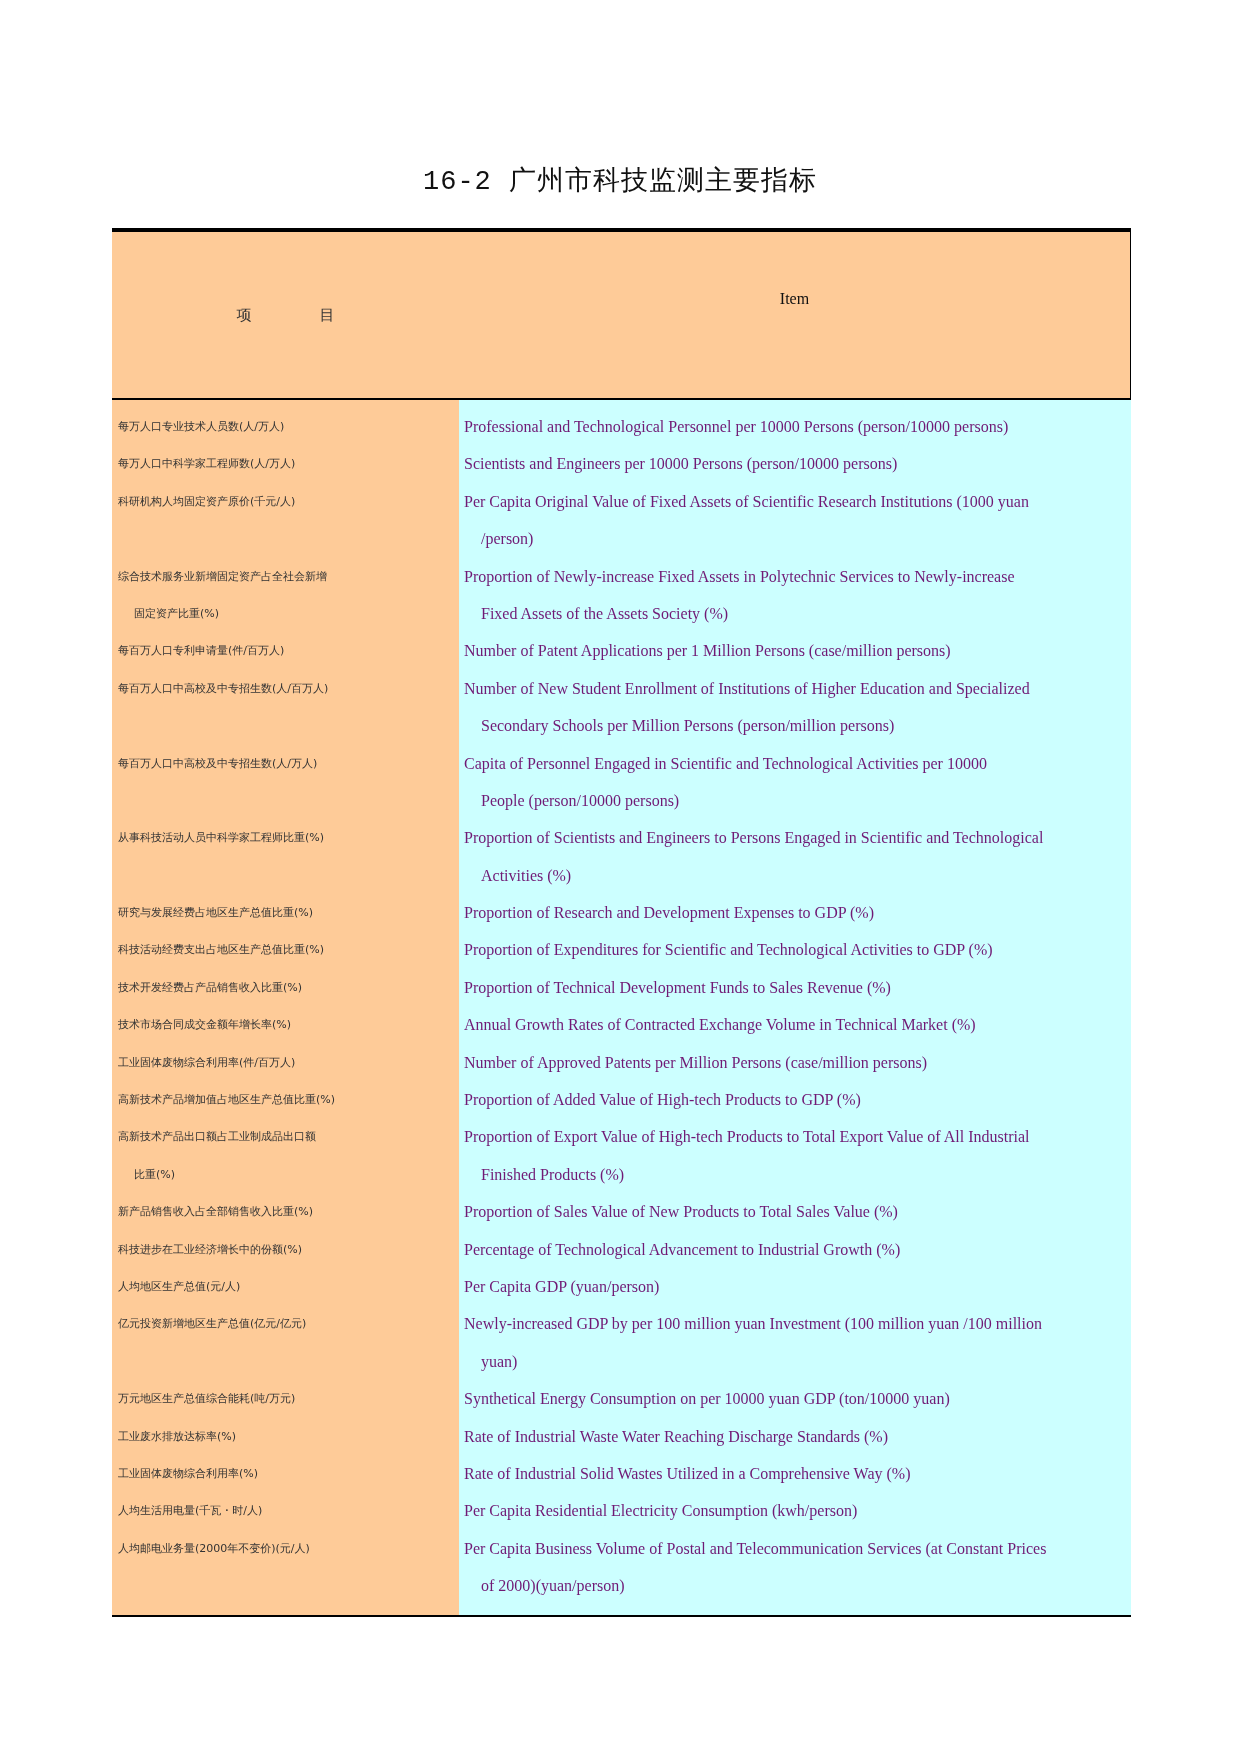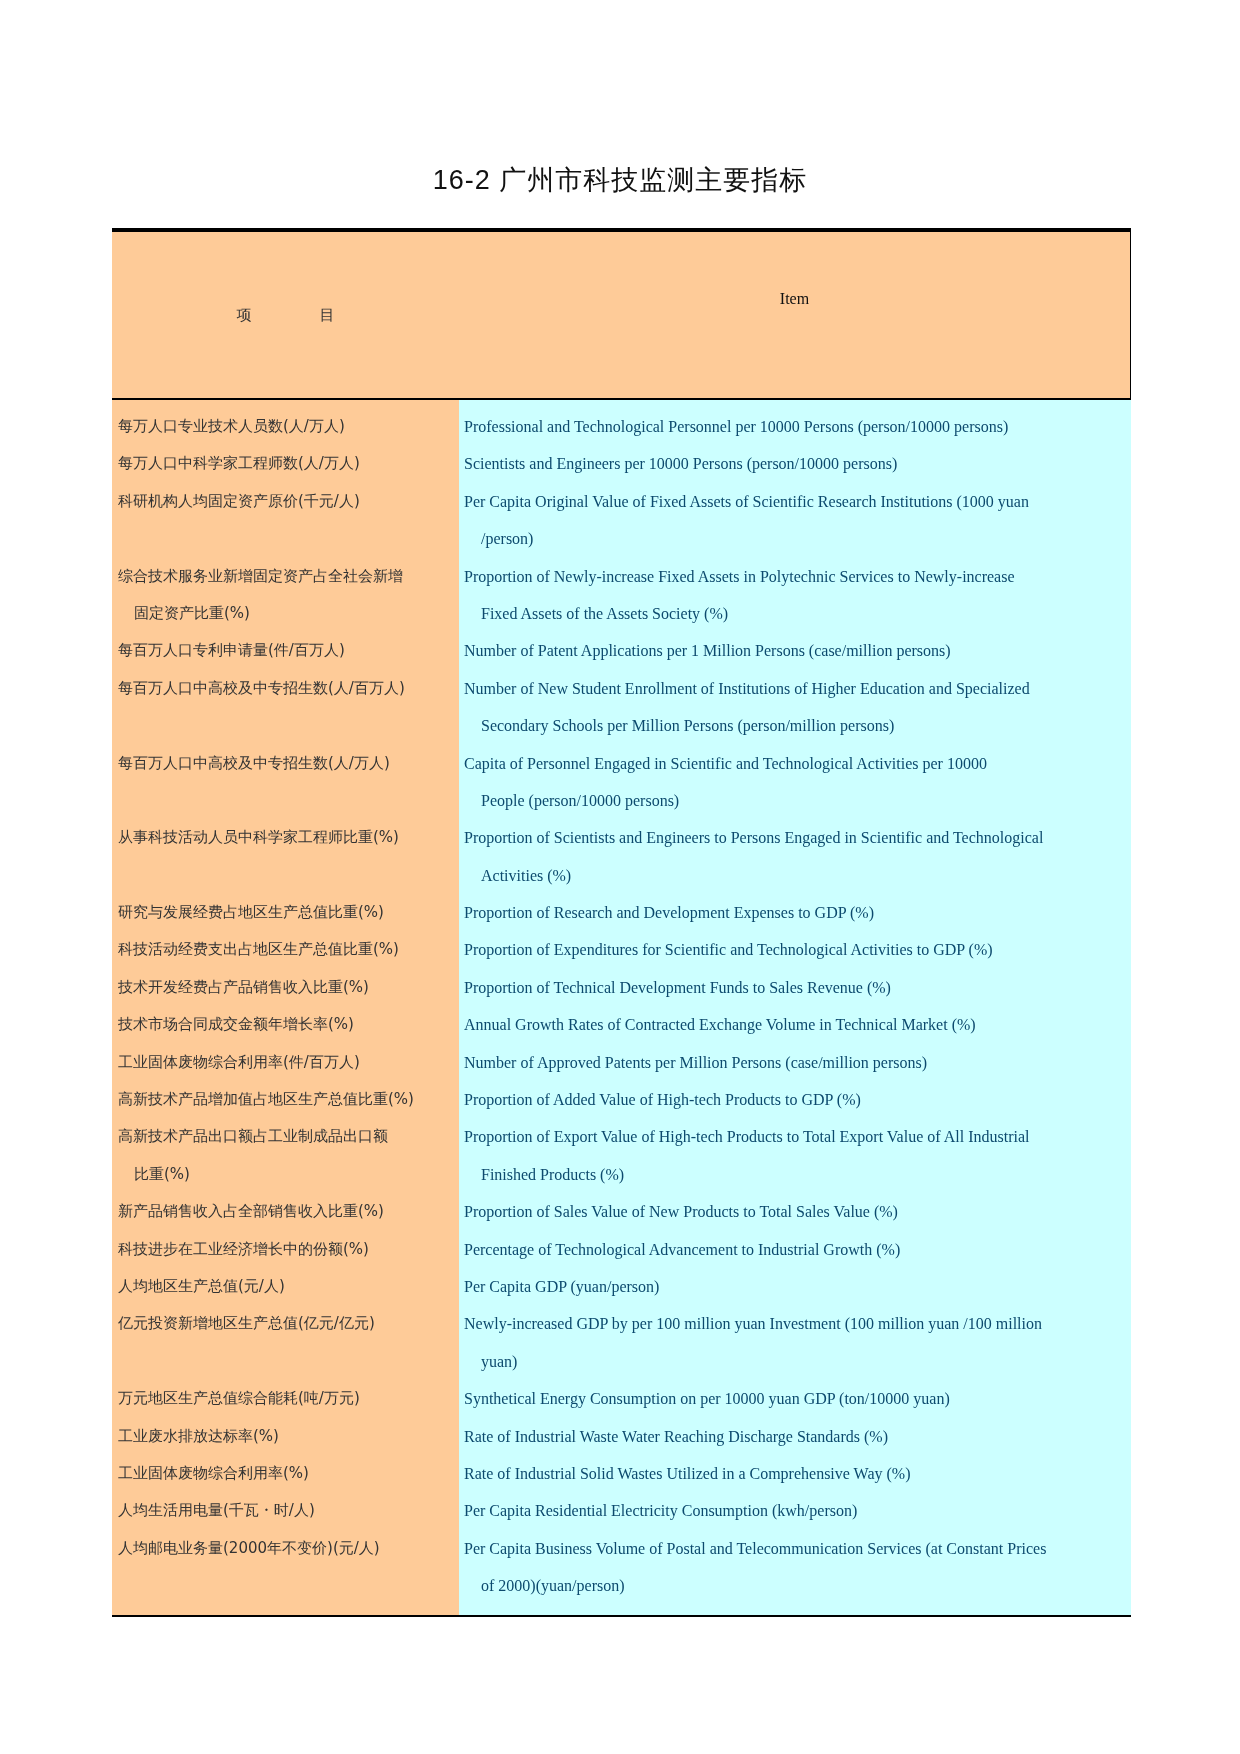--- a/index.html
+++ b/index.html
@@ -1,34 +1,34 @@
 <!DOCTYPE html>
 <html><head>
 <meta charset="utf-8">
 <style>
   html, body { margin:0; padding:0; background:#ffffff; }
   body { width:1240px; height:1754px; position:relative; overflow:hidden;
          font-family:"Liberation Serif","DejaVu Serif",serif; color:#111; }
   .title { position:absolute; left:0; width:1240px; top:162px; text-align:center;
-           font-family:Liberation Sans, sans-serif; font-size:27px; letter-spacing:1px; color:#111; }
+           font-family:Liberation Mono, monospace; font-size:27px; letter-spacing:1px; color:#111; }
   .table { position:absolute; left:112px; top:228px; width:1019px; }
   .thead { height:166px; background:#fecb98; border-top:4px solid #000; border-bottom:2px solid #000;
            border-right:1px solid #000; position:relative; }
   .th-cn { position:absolute; left:0; width:347px; top:0; height:166px; display:flex; align-items:center; justify-content:center;
            font-family:"DejaVu Sans","Liberation Sans",sans-serif; font-size:15px; color:#333; word-spacing:0; }
   .th-cn span { display:inline-block; }
   .th-cn .gap { width:68px; }
   .th-en { position:absolute; left:347px; right:0; top:0; height:134px; display:flex; align-items:center; justify-content:center;
            font-size:16px; color:#111; }
   .tbody { display:flex; border-bottom:2px solid #000; }
   .col-cn { width:347px; background:#fecb98; padding-top:8px; padding-bottom:10px; }
   .col-en { flex:1; background:#ccffff; padding-top:8px; padding-bottom:10px; }
   .line { height:37.4px; line-height:37.4px; white-space:nowrap; }
-  .col-cn .line { padding-left:6px; font-family:"DejaVu Sans","Liberation Sans",sans-serif; font-size:15px; color:#333; }
-  .col-en .line { padding-left:5px; font-size:16px; color:#0c4a6e; }
+  .col-cn .line { padding-left:6px; font-family:"DejaVu Sans","Liberation Sans",sans-serif; font-size:11px; color:#333; }
+  .col-en .line { padding-left:5px; font-size:16px; color:#701a75; }
   .cont { padding-left:22px !important; }
 </style>
 </head>
 <body>
 
 <div class="title">16-2 广州市科技监测主要指标</div>
 
 <div class="table">
   <div class="thead">
     <div class="th-cn">

